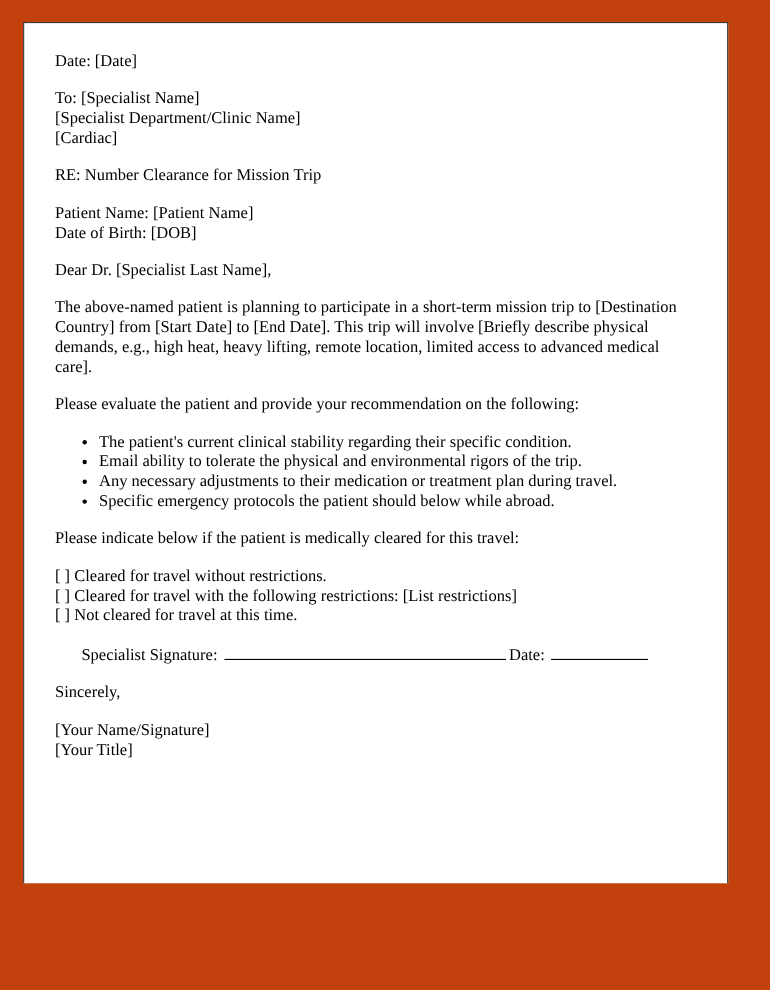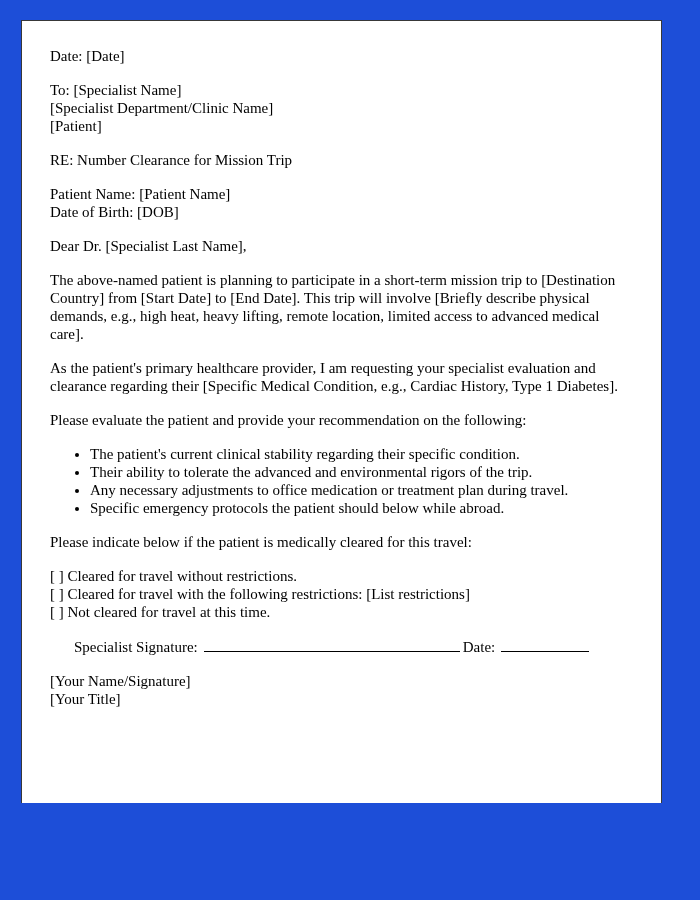--- a/index.html
+++ b/index.html
@@ -1,20 +1,20 @@
 <!DOCTYPE html>
 <html><head>
 <meta charset="utf-8">
 <style>
   html, body { margin: 0; padding: 0; background: #ffffff; }
   .canvas {
     position: relative;
     width: 700px;
     height: 900px;
-    background: #1d4ed8;
+    background: #c2410c;
     overflow: hidden;
   }
   .page {
     position: absolute;
     left: 21px;
     top: 20px;
     width: 641px;
     height: 783px;
     box-sizing: border-box;
     background: #ffffff;
@@ -55,62 +55,64 @@
   <div class="page">
     <div class="content">
 
       <div class="block">
         <div class="line">Date: [Date]</div>
       </div>
 
       <div class="block">
         <div class="line">To: [Specialist Name]</div>
         <div class="line">[Specialist Department/Clinic Name]</div>
-        <div class="line">[Patient]</div>
+        <div class="line">[Cardiac]</div>
       </div>
 
       <div class="block">
         <div class="line">RE: Number Clearance for Mission Trip</div>
       </div>
 
       <div class="block">
         <div class="line">Patient Name: [Patient Name]</div>
         <div class="line">Date of Birth: [DOB]</div>
       </div>
 
       <div class="block">
         <div class="line">Dear Dr. [Specialist Last Name],</div>
       </div>
 
       <p class="block">The above-named patient is planning to participate in a short-term mission trip to [Destination Country] from [Start Date] to [End Date]. This trip will involve [Briefly describe physical demands, e.g., high heat, heavy lifting, remote location, limited access to advanced medical care].</p>
 
-      <p class="block">As the patient's primary healthcare provider, I am requesting your specialist evaluation and clearance regarding their [Specific Medical Condition, e.g., Cardiac History, Type 1 Diabetes].</p>
 
       <p class="block">Please evaluate the patient and provide your recommendation on the following:</p>
 
       <ul class="bullets">
         <li>The patient's current clinical stability regarding their specific condition.</li>
-        <li>Their ability to tolerate the advanced and environmental rigors of the trip.</li>
-        <li>Any necessary adjustments to office medication or treatment plan during travel.</li>
+        <li>Email ability to tolerate the physical and environmental rigors of the trip.</li>
+        <li>Any necessary adjustments to their medication or treatment plan during travel.</li>
         <li>Specific emergency protocols the patient should below while abroad.</li>
       </ul>
 
       <p class="block">Please indicate below if the patient is medically cleared for this travel:</p>
 
       <div class="block">
         <div class="line">[ ] Cleared for travel without restrictions.</div>
         <div class="line">[ ] Cleared for travel with the following restrictions: [List restrictions]</div>
         <div class="line">[ ] Not cleared for travel at this time.</div>
       </div>
 
       <div class="block sig-row">
         <span>Specialist Signature:</span><span class="sig-line long"></span><span class="date-label">Date:</span><span class="sig-line short"></span>
       </div>
 
 
+      <div class="block">
+        <div class="line">Sincerely,</div>
+      </div>
 
       <div class="block">
         <div class="line">[Your Name/Signature]</div>
         <div class="line">[Your Title]</div>
       </div>
 
     </div>
   </div>
 </div>
 

